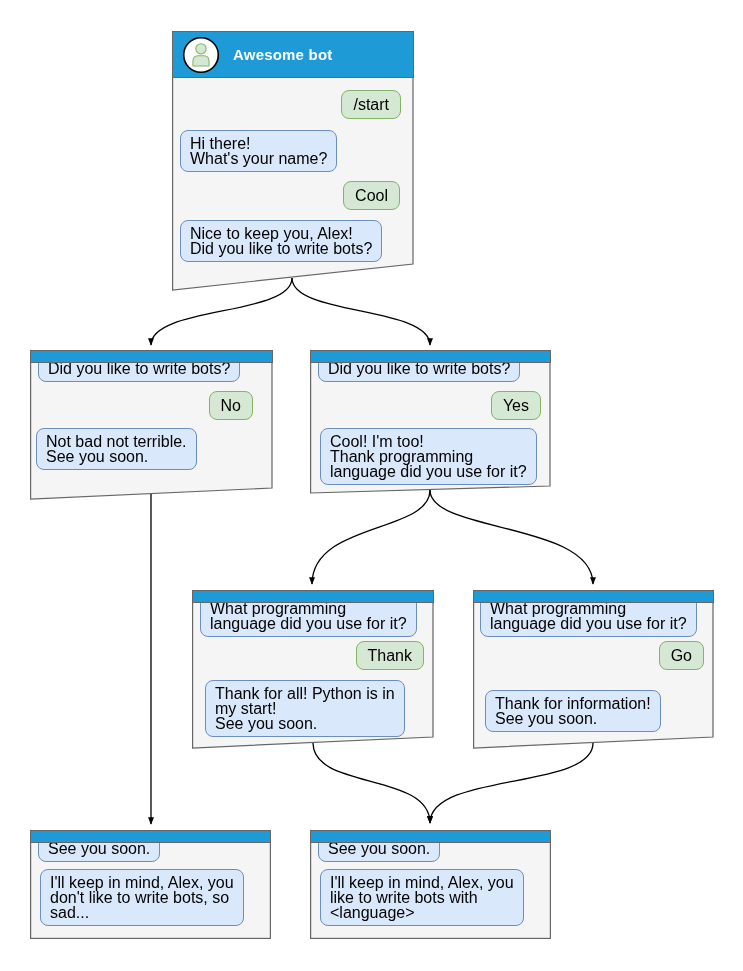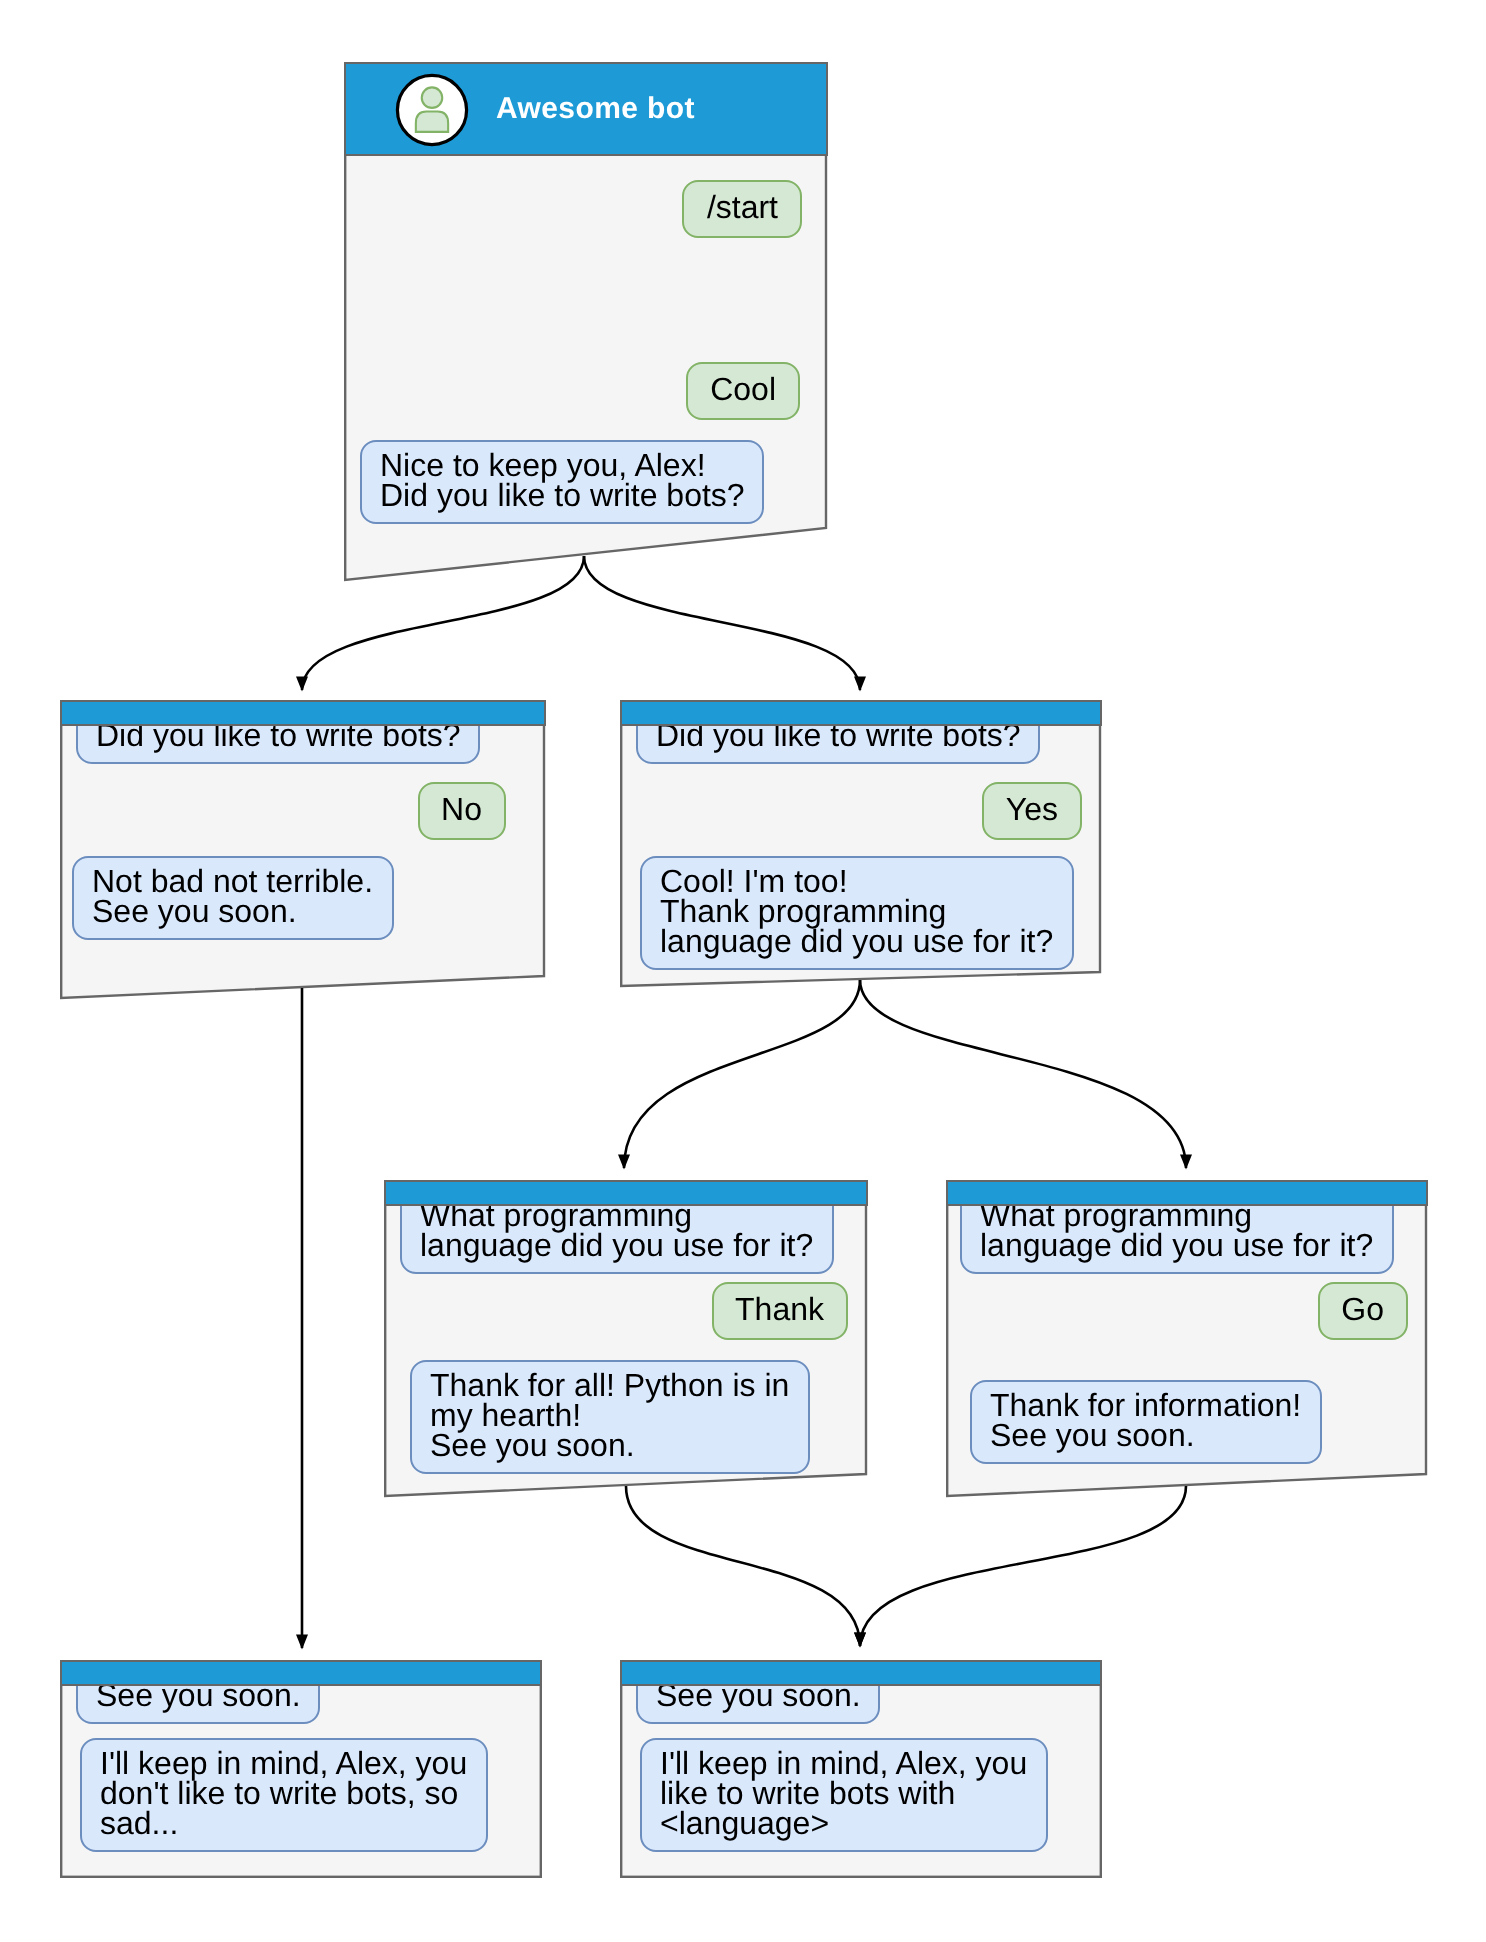--- a/index.html
+++ b/index.html
@@ -2,21 +2,21 @@
 <html><head>
 <meta charset="utf-8">
 <style>
   html,body{margin:0;padding:0;background:#fff;}
   #canvas{position:relative;width:743px;height:971px;background:#ffffff;overflow:hidden;
           font-family:"Liberation Sans",sans-serif;}
   .window{position:absolute;}
   .window svg.shape{position:absolute;left:0;top:0;z-index:1;}
   .header{position:absolute;left:0;top:0;right:0;height:13px;background:#1E9BD7;
           border:1px solid #666666;box-sizing:border-box;z-index:3;}
-  .header.tall{height:47px;display:flex;align-items:center;gap:13px;padding-left:24px;}
+  .header.tall{height:47px;display:flex;align-items:center;gap:13px;padding-left:9px;}
   .title{color:#ffffff;font-size:15px;font-weight:bold;letter-spacing:.2px;}
   .avatar{width:38px;height:38px;display:inline-block;line-height:0;}
   .bubble{position:absolute;z-index:2;font-size:16px;line-height:15px;color:#000;
           white-space:pre-line;box-sizing:border-box;}
   .bot{background:#DAE8FC;border:1px solid #6C8EBF;border-radius:8px;padding:5px 9px;}
   .user{background:#D5E8D4;border:1px solid #82B366;border-radius:8px;padding:6px 11px;}
   #arrows{position:absolute;left:0;top:0;z-index:5;pointer-events:none;}
 </style>
 </head>
 <body>
@@ -31,20 +31,22 @@
       <span class="avatar">
         <svg viewBox="0 0 40 40" width="38" height="38">
           <circle cx="20" cy="20" r="18.2" fill="#ffffff" stroke="#000000" stroke-width="1.7"></circle>
           <circle cx="20" cy="13.5" r="5.4" fill="#D5E8D4" stroke="#82B366" stroke-width="1.1"></circle>
           <path d="M11.5 31.5 L11.5 27 Q11.5 20.8 17 20.8 L23 20.8 Q28.5 20.8 28.5 27 L28.5 31.5 Z" fill="#D5E8D4" stroke="#82B366" stroke-width="1.1"></path>
         </svg>
       </span>
       <span class="title">Awesome bot</span>
     </div>
     <div class="bubble user" style="right:13px;top:59px">/start</div>
+    <div class="bubble bot" style="left:8px;top:99px">Hi there!
+What's your name?</div>
     <div class="bubble user" style="right:14px;top:150px">Cool</div>
     <div class="bubble bot" style="left:8px;top:189px">Nice to keep you, Alex!
 Did you like to write bots?</div>
   </div>
 
   <div class="window" style="left:30px;top:350px;width:243px;height:150px">
     <svg class="shape" width="243" height="150">
       <polygon points="0.6,0.6 242,0.6 242,138 0.6,149" fill="#F5F5F5" stroke="#666666" stroke-width="1.2"></polygon>
     </svg>
     <div class="header"></div>
@@ -68,21 +70,21 @@
 
   <div class="window" style="left:192px;top:590px;width:242px;height:159px">
     <svg class="shape" width="242" height="159">
       <polygon points="0.6,0.6 241,0.6 241,147 0.6,158" fill="#F5F5F5" stroke="#666666" stroke-width="1.2"></polygon>
     </svg>
     <div class="header"></div>
     <div class="bubble bot" style="left:8px;top:5px">What programming
 language did you use for it?</div>
     <div class="bubble user" style="right:10px;top:51px">Thank</div>
     <div class="bubble bot" style="left:13px;top:90px">Thank for all! Python is in
-my hearth!
+my start!
 See you soon.</div>
   </div>
 
   <div class="window" style="left:473px;top:590px;width:241px;height:159px">
     <svg class="shape" width="241" height="159">
       <polygon points="0.6,0.6 240,0.6 240,147 0.6,158" fill="#F5F5F5" stroke="#666666" stroke-width="1.2"></polygon>
     </svg>
     <div class="header"></div>
     <div class="bubble bot" style="left:7px;top:5px">What programming
 language did you use for it?</div>

